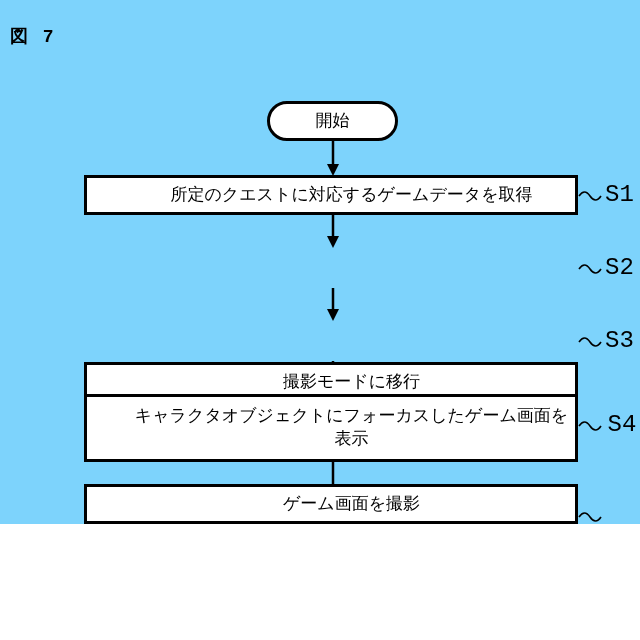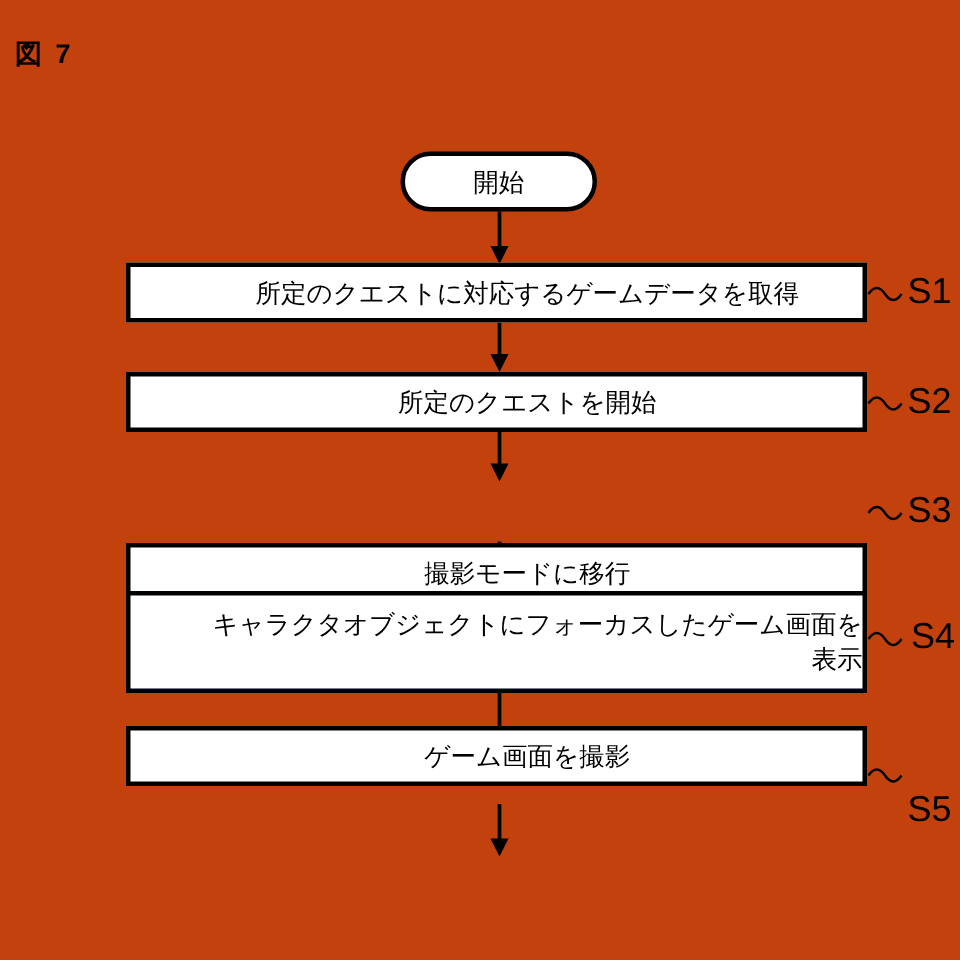--- a/index.html
+++ b/index.html
@@ -1,22 +1,22 @@
 <!DOCTYPE html>
 <html><head>
 <meta charset="utf-8">
 <style>
   * { margin: 0; padding: 0; box-sizing: border-box; }
   html, body { background: #ffffff; }
   .page {
     position: relative;
     width: 640px;
-    height: 640px;
-    background: #c2410c;
-    font-family: Liberation Sans, sans-serif;
+    height: 524px;
+    background: #7dd3fc;
+    font-family: Liberation Mono, monospace;
     color: #000000;
     overflow: hidden;
   }
   .fig-label {
     position: absolute;
     left: 10px;
     top: 24px;
     font-size: 18px;
     font-weight: bold;
     letter-spacing: 2px;
@@ -28,21 +28,21 @@
     width: 640px;
     height: 640px;
   }
   .node {
     position: absolute;
     border: 3px solid #000000;
     background: #ffffff;
     display: flex;
     align-items: center;
     justify-content: center;
-    text-align: right;
+    text-align: center;
     font-size: 17px;
     line-height: 23px;
   }
   .terminal {
     left: 267px;
     width: 131px;
     height: 40px;
     border-radius: 21px;
   }
   .terminal.start { top: 101px; }
@@ -114,23 +114,20 @@
     <path d="M 579 517 q 5.5 -8 11 0 q 5.5 8 11 0" fill="none" stroke-width="1.6"></path>
   </svg>
 
   <div class="node terminal start">
     <span>開始</span>
   </div>
 
   <div class="node box box-s1">
     <span>所定のクエストに対応するゲームデータを取得</span>
   </div>
-  <div class="node box box-s2">
-    <span>所定のクエストを開始</span>
-  </div>
   <div class="node box box-s3">
     <span>撮影モードに移行</span>
   </div>
   <div class="node box box-s4">
     <span>キャラクタオブジェクトにフォーカスしたゲーム画面を表示</span>
   </div>
   <div class="node box box-s5">
     <span>ゲーム画面を撮影</span>
   </div>
 

